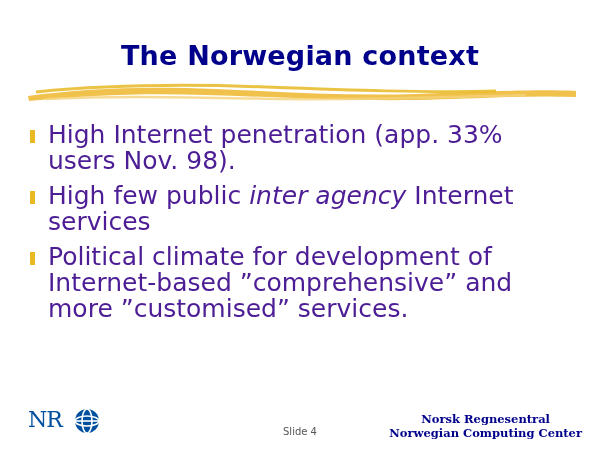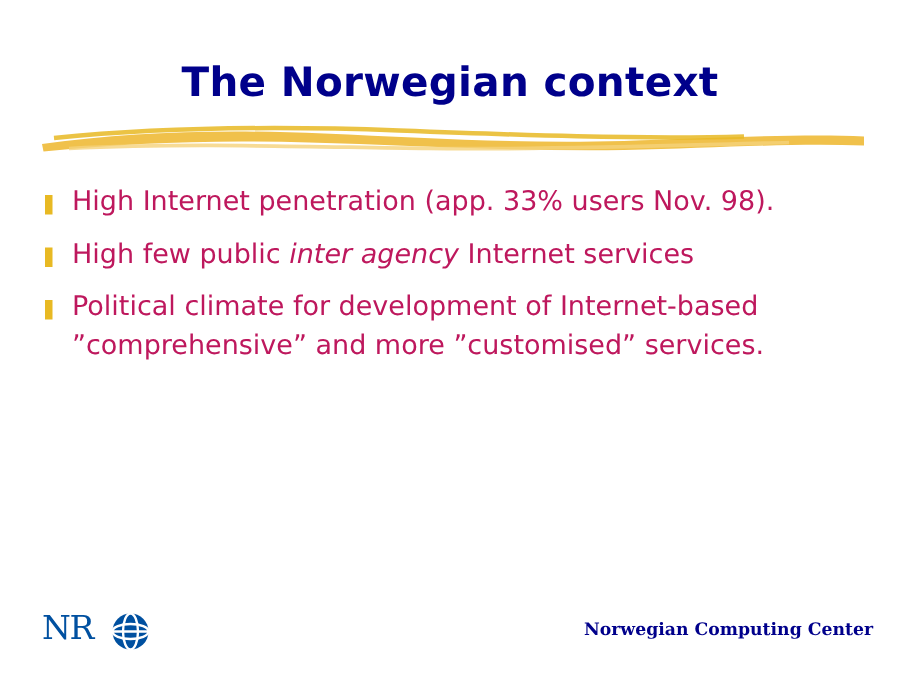--- a/index.html
+++ b/index.html
@@ -59,22 +59,22 @@
     padding-top: 6px;
     text-align: left;
   }
   .bullet-marker span {
     display: inline-block;
     width: 5px;
     height: 13px;
     background: #E8B923;
   }
   .bullet-text {
-    color: #be185d;
-    font-size: 18px;
+    color: #4c1d95;
+    font-size: 25px;
     line-height: 26px;
     font-family: "DejaVu Sans", sans-serif;
   }
   .bullet-text i {
   }
   .footer-slide {
     position: absolute;
     left: 0;
     top: 426px;
     width: 600px;
@@ -148,18 +148,20 @@
   <div class="logo">
     <div class="logo-text">NR</div>
     <svg style="position:absolute; left:44px; top:2px;" width="30" height="28" viewBox="0 0 30 28">
       <circle cx="15" cy="14" r="12" fill="#0050A0"></circle>
       <ellipse cx="15" cy="14" rx="12" ry="5" fill="none" stroke="#ffffff" stroke-width="1.6"></ellipse>
       <ellipse cx="15" cy="14" rx="5" ry="12" fill="none" stroke="#ffffff" stroke-width="1.6"></ellipse>
       <line x1="3" y1="14" x2="27" y2="14" stroke="#ffffff" stroke-width="1.6"></line>
     </svg>
   </div>
 
+  <div class="footer-slide">Slide 4</div>
 
   <div class="footer-org">
+    <div>Norsk Regnesentral</div>
     <div>Norwegian Computing Center</div>
   </div>
 
 </div>
 
 </body></html>

